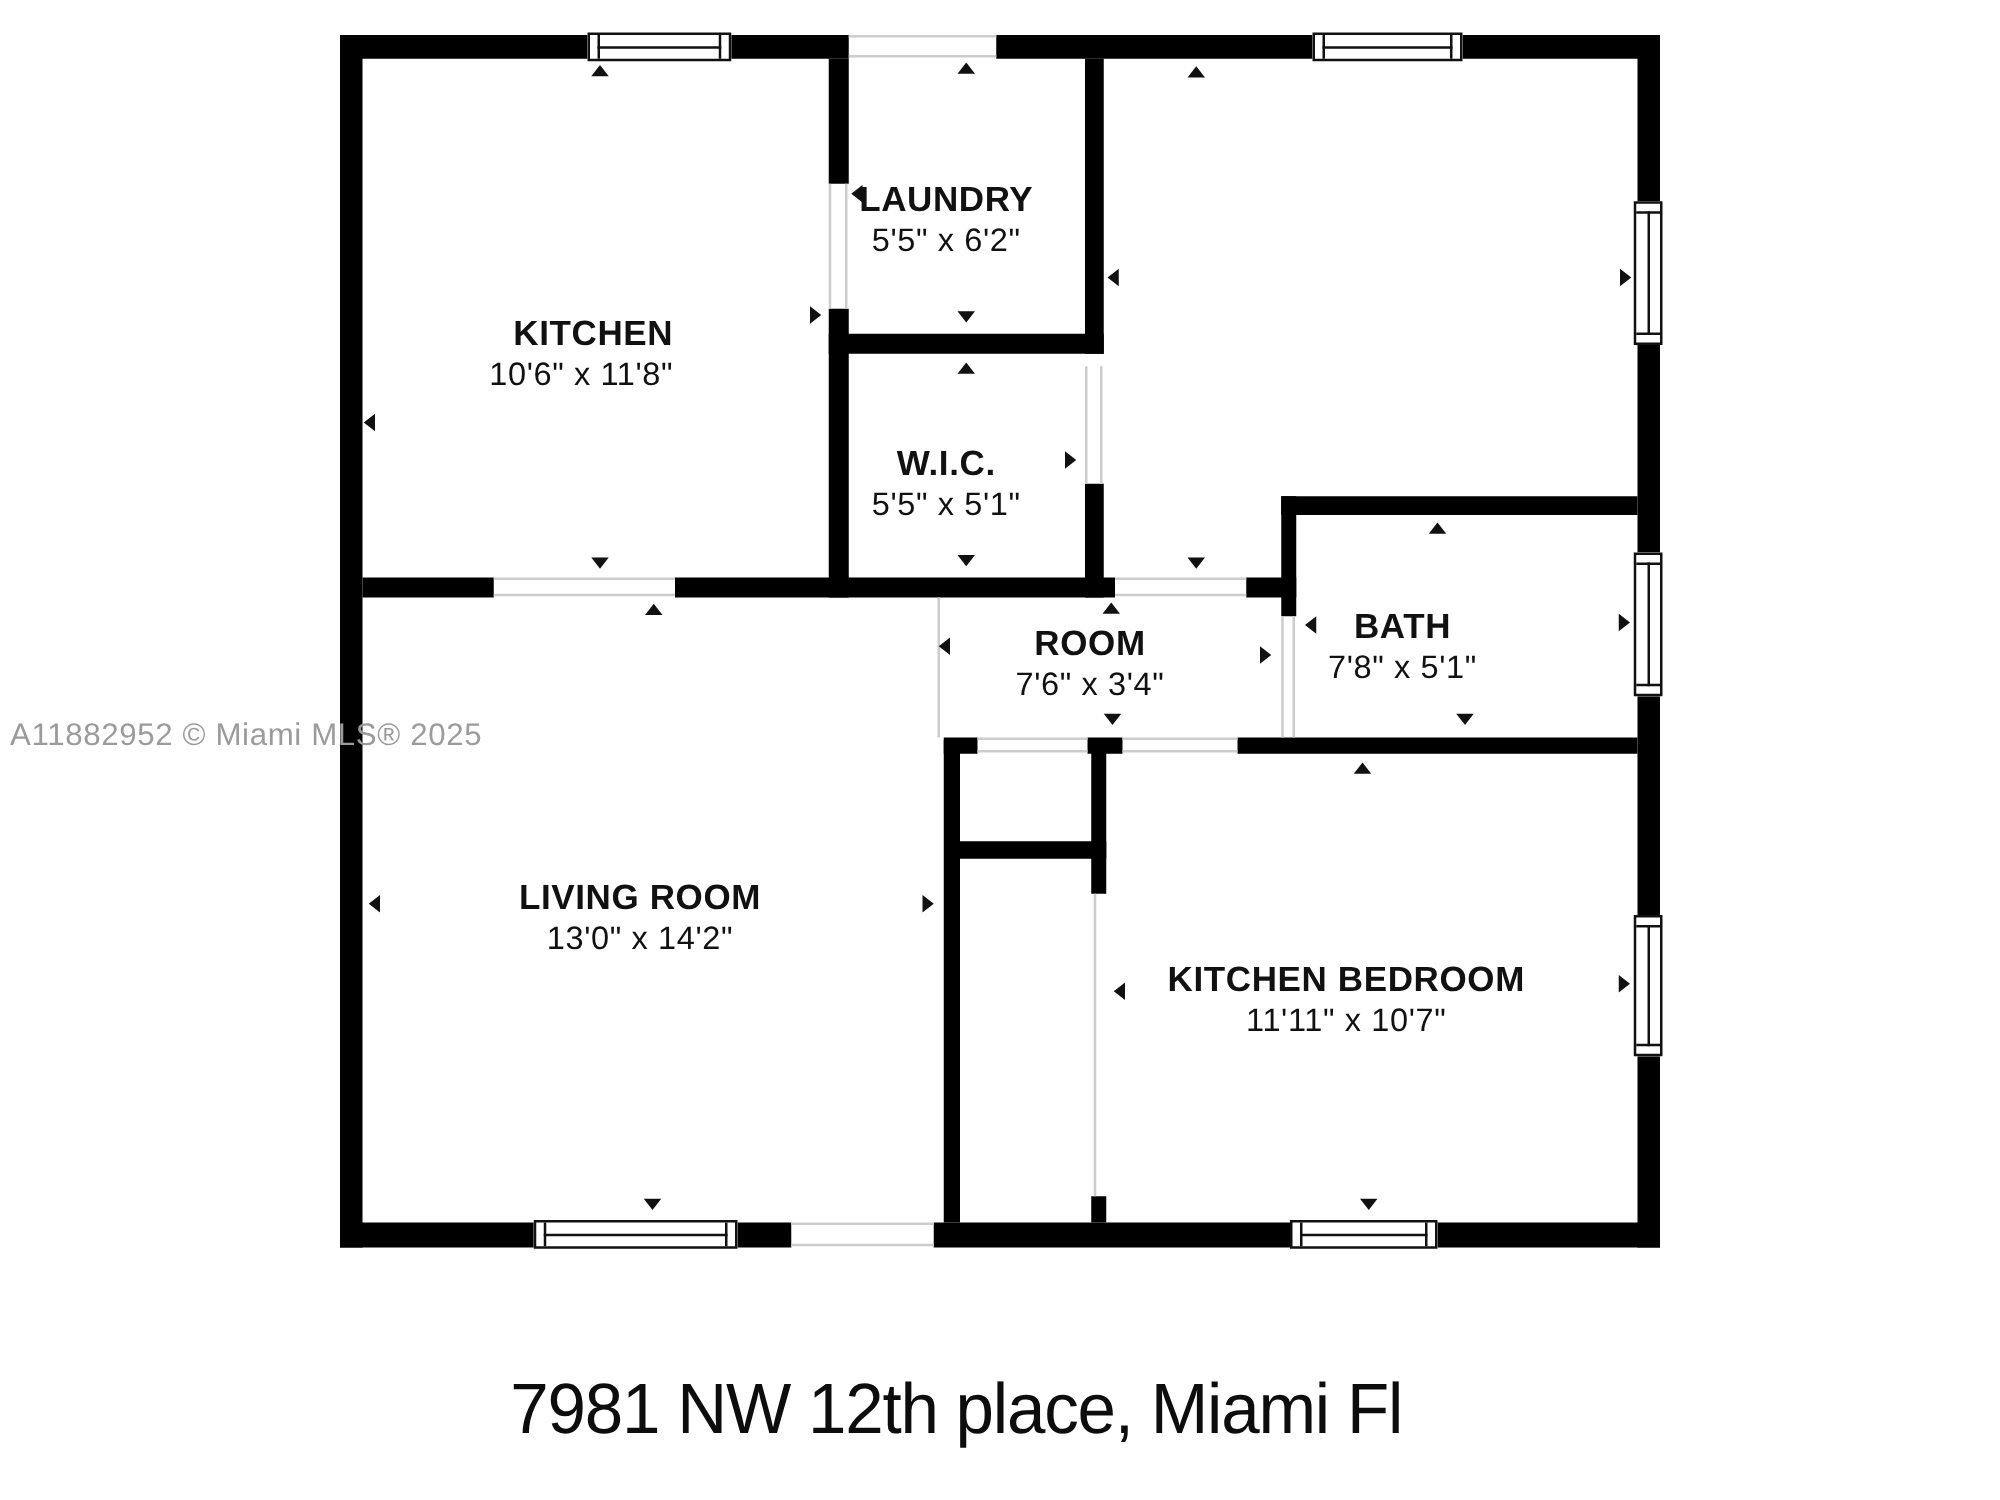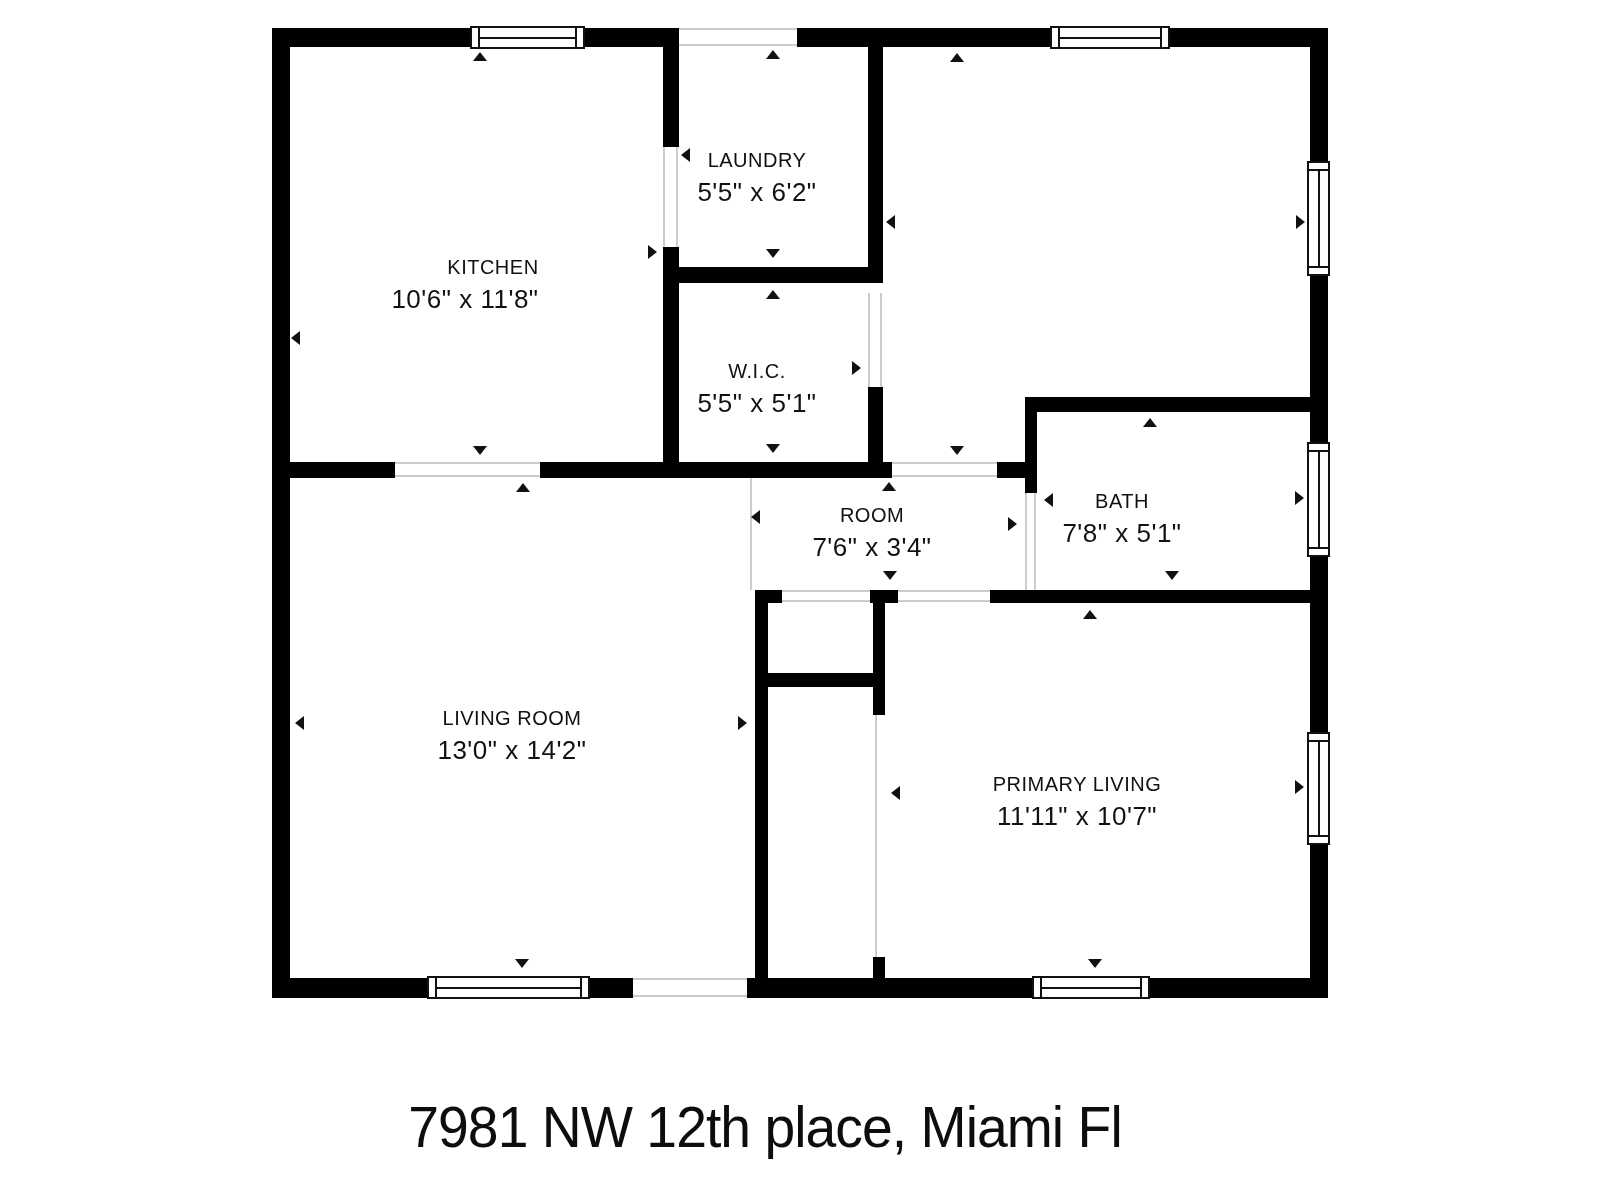--- a/index.html
+++ b/index.html
@@ -17,21 +17,21 @@
   .win-v{background-image:linear-gradient(#111,#111),linear-gradient(#111,#111);
          background-size:100% 2px,100% 2px;background-repeat:no-repeat;
          background-position:0 6px,left 0 bottom 6px;}
   .tri{position:absolute;width:0;height:0;}
   .tri.up{border-left:7px solid transparent;border-right:7px solid transparent;border-bottom:9px solid #111;}
   .tri.down{border-left:7px solid transparent;border-right:7px solid transparent;border-top:9px solid #111;}
   .tri.left{border-top:7px solid transparent;border-bottom:7px solid transparent;border-right:9px solid #111;}
   .tri.right{border-top:7px solid transparent;border-bottom:7px solid transparent;border-left:9px solid #111;}
   .room-label{position:absolute;transform:translateX(-50%);text-align:center;
               color:#111;white-space:nowrap;line-height:32px;}
-  .room-label .rname{font-size:20px;letter-spacing:0.5px;}
+  .room-label .rname{font-size:28px;letter-spacing:0.5px;font-weight:bold;}
   .room-label .rdims{font-size:26px;letter-spacing:0.5px;}
   .watermark{position:absolute;left:8px;top:574px;font-size:25px;color:#9b9b9b;
              letter-spacing:0.5px;z-index:5;}
   .address{position:absolute;left:765px;top:1094px;transform:translateX(-50%) scaleX(0.97);
            font-size:57px;color:#0d0d0d;letter-spacing:-1px;white-space:nowrap;}
 </style>
 </head>
 <body>
 
 <div class="plan">
@@ -149,18 +149,19 @@
   </div>
   <div class="room-label" style="left:1122px;top:485px;">
     <div class="rname">BATH</div>
     <div class="rdims">7'8" x 5'1"</div>
   </div>
   <div class="room-label" style="left:512px;top:702px;">
     <div class="rname">LIVING ROOM</div>
     <div class="rdims">13'0" x 14'2"</div>
   </div>
   <div class="room-label" style="left:1077px;top:768px;">
-    <div class="rname">PRIMARY LIVING</div>
+    <div class="rname">KITCHEN BEDROOM</div>
     <div class="rdims">11'11" x 10'7"</div>
   </div>
 
+  <div class="watermark">A11882952 © Miami MLS® 2025</div>
   <div class="address">7981 NW 12th place, Miami Fl</div>
 </div>
 
 </body></html>

